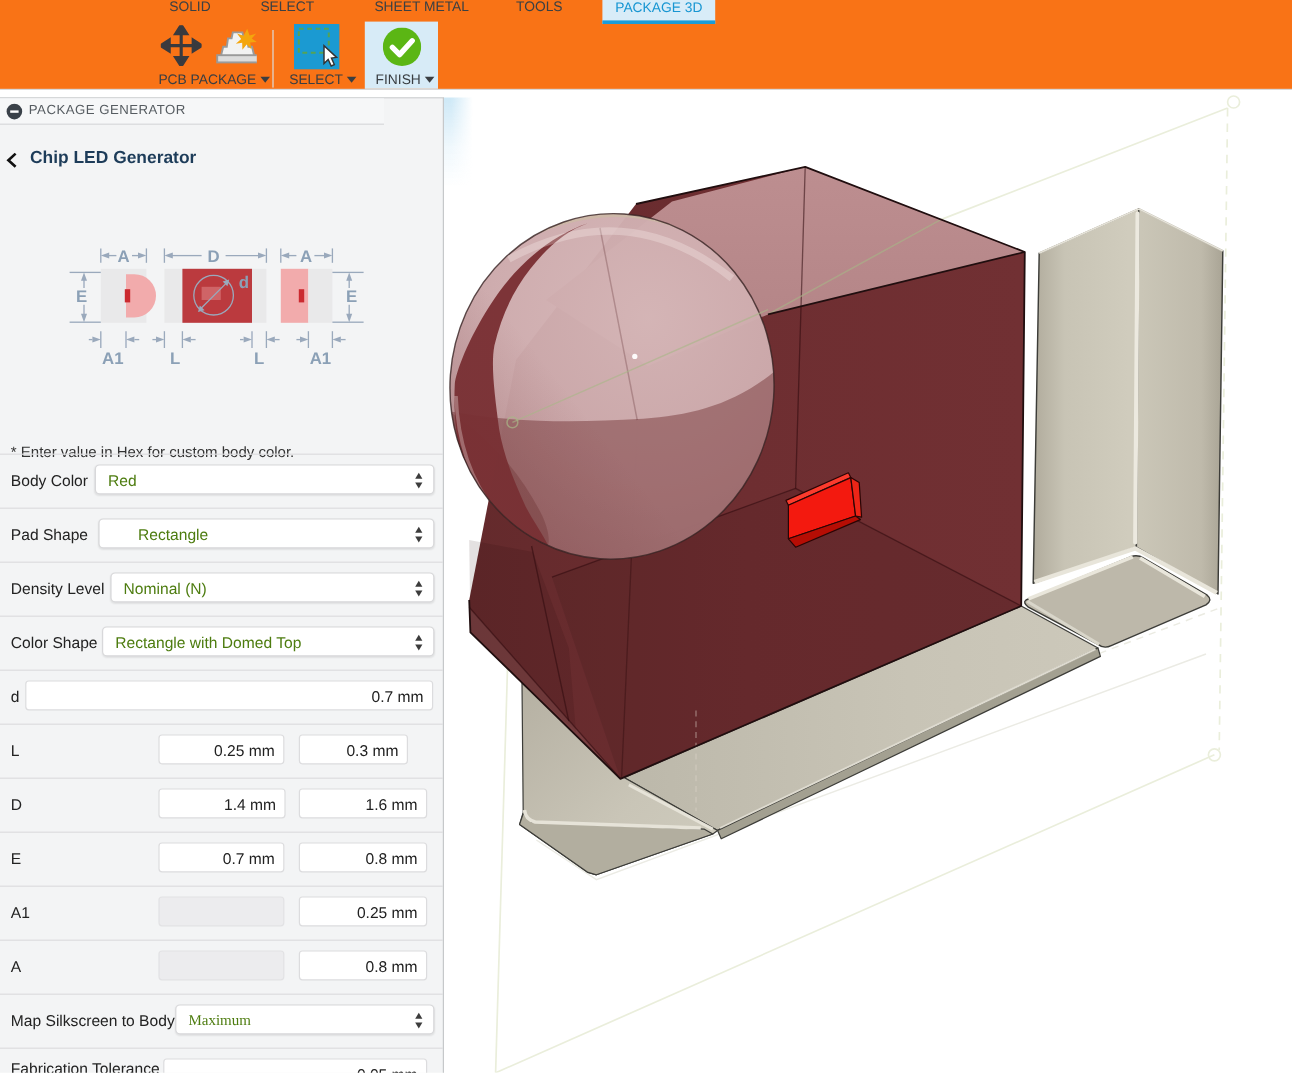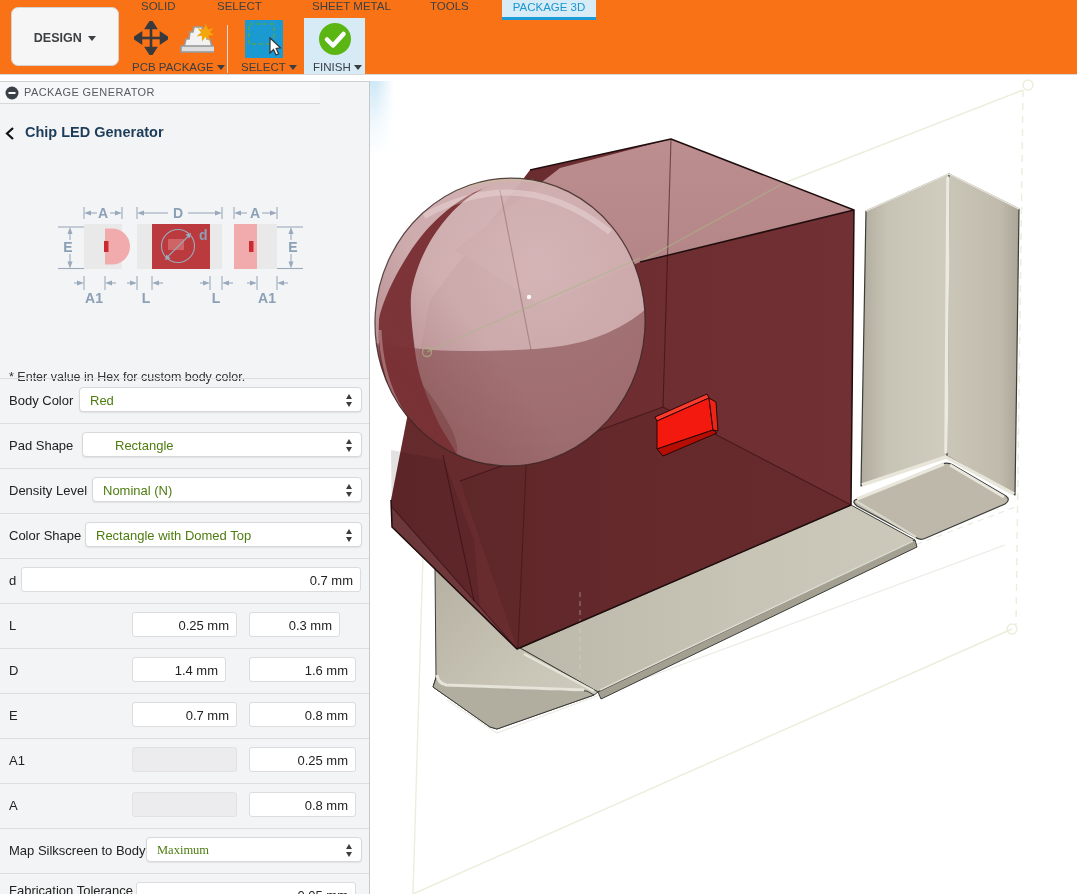--- a/index.html
+++ b/index.html
@@ -46,21 +46,20 @@
         -webkit-mask-image:linear-gradient(to right, #000 25%, transparent);}
 </style>
 </head>
 <body>
 <div class="abs" id="toolbar">
   <span class="tab" style="left:141px;">SOLID</span>
   <span class="tab" style="left:217px;">SELECT</span>
   <span class="tab" style="left:312px;">SHEET METAL</span>
   <span class="tab" style="left:430px;">TOOLS</span>
   <div id="tabactive">PACKAGE 3D</div>
-  <div id="designbtn">DESIGN <span class="caret" style="border-top-color:#3c4043;"></span></div>
   <div id="finishbg"></div>
 
   <svg class="abs" style="left:134px;top:21px;" width="34" height="34" viewBox="0 0 34 34">
     <g stroke="#3a3a3e" stroke-width="2.6" fill="#3a3a3e">
       <line x1="17" y1="6" x2="17" y2="28"></line>
       <line x1="6" y1="17" x2="28" y2="17"></line>
       <path d="M17,0 L21.5,7 L12.5,7 Z"></path>
       <path d="M17,34 L21.5,27 L12.5,27 Z"></path>
       <path d="M0,17 L7,12.5 L7,21.5 Z"></path>
       <path d="M34,17 L27,12.5 L27,21.5 Z"></path>
@@ -215,21 +214,21 @@
       <span class="rlabel">d</span>
     <div class="inp" style="left:21px;width:340px;">0.7 mm</div>
     </div>
   <div class="row" style="top:521px;">
       <span class="rlabel">L</span>
     <div class="inp" style="left:132px;width:105px;">0.25 mm</div>
     <div class="inp" style="left:249px;width:91px;">0.3 mm</div>
     </div>
   <div class="row" style="top:566px;">
       <span class="rlabel">D</span>
-    <div class="inp" style="left:132px;width:94px;text-align:right;">1.4 mm</div>
+    <div class="inp" style="left:132px;width:106px;text-align:right;">1.4 mm</div>
     <div class="inp" style="left:249px;width:107px;">1.6 mm</div>
     </div>
   <div class="row" style="top:611px;">
       <span class="rlabel">E</span>
     <div class="inp" style="left:132px;width:105px;">0.7 mm</div>
     <div class="inp" style="left:249px;width:107px;">0.8 mm</div>
     </div>
   <div class="row" style="top:656px;">
       <span class="rlabel">A1</span>
     <div class="inp dis" style="left:132px;width:105px;"></div>

